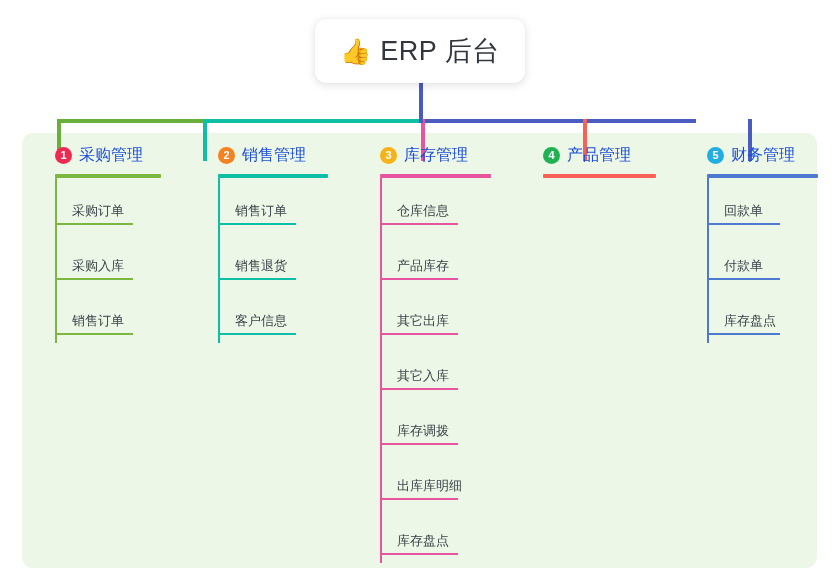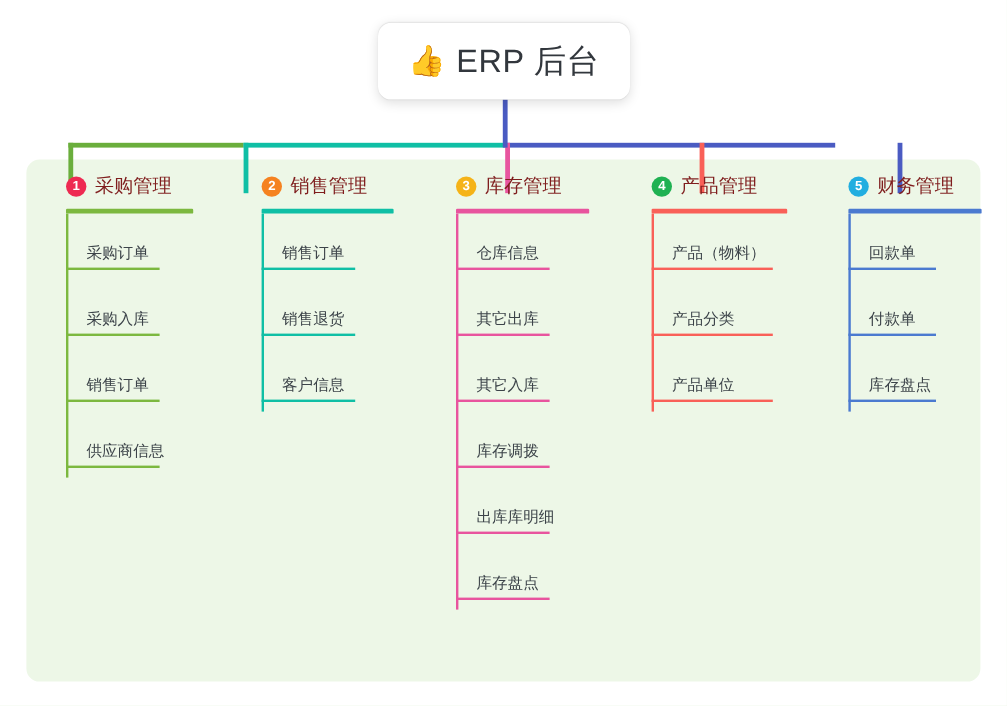--- a/index.html
+++ b/index.html
@@ -44,21 +44,21 @@
 
   
   .col{position:absolute;top:142px;z-index:5;}
   .col-head{display:flex;align-items:center;gap:7px;height:26px;padding-left:15px;}
   .badge{
     width:17px;height:17px;border-radius:50%;
     display:flex;align-items:center;justify-content:center;
     color:#ffffff;font-size:11px;font-weight:bold;line-height:1;
     flex:0 0 auto;
   }
-  .col-title{font-size:16px;color:#7f1d1d;white-space:nowrap;}
+  .col-title{font-size:16px;color:#1d4ed8;white-space:nowrap;}
   .head-rule{height:4px;margin-top:6px;border-radius:1px;}
 
   .items{position:relative;padding-top:0;}
   .spine{position:absolute;left:15px;top:0;bottom:0;width:2px;}
   .item{position:relative;height:55px;text-decoration:underline;}
   .item-label{
     position:absolute;left:32px;bottom:13px;
     font-size:13px;color:#3c4349;white-space:nowrap;
   }
   .item-rule{position:absolute;left:15px;bottom:8px;height:2px;}
@@ -104,24 +104,20 @@
             <div class="item-rule" style="width: 78px; background: rgb(124, 184, 63);"></div>
           </div>
           <div class="item">
             <span class="item-label">采购入库</span>
             <div class="item-rule" style="width: 78px; background: rgb(124, 184, 63);"></div>
           </div>
           <div class="item">
             <span class="item-label">销售订单</span>
             <div class="item-rule" style="width: 78px; background: rgb(124, 184, 63);"></div>
           </div>
-          <div class="item">
-            <span class="item-label">供应商信息</span>
-            <div class="item-rule" style="width: 78px; background: rgb(124, 184, 63);"></div>
-          </div>
         </div>
       </div>
       <div class="col" style="left: 203px; width: 160px;">
         <div class="col-head">
           <span class="badge" style="background: rgb(245, 130, 32);">2</span>
           <span class="col-title">销售管理</span>
         </div>
         <div class="head-rule" style="width: 110px; margin-left: 15px; background: rgb(15, 191, 165);"></div>
         <div class="items">
           <div class="spine" style="background: rgb(15, 191, 165);"></div>
@@ -145,20 +141,24 @@
           <span class="col-title">库存管理</span>
         </div>
         <div class="head-rule" style="width: 111px; margin-left: 15px; background: rgb(232, 84, 158);"></div>
         <div class="items">
           <div class="spine" style="background: rgb(232, 84, 158);"></div>
           <div class="item">
             <span class="item-label">仓库信息</span>
             <div class="item-rule" style="width: 78px; background: rgb(232, 84, 158);"></div>
           </div>
           <div class="item">
+            <span class="item-label">产品库存</span>
+            <div class="item-rule" style="width: 78px; background: rgb(232, 84, 158);"></div>
+          </div>
+          <div class="item">
             <span class="item-label">其它出库</span>
             <div class="item-rule" style="width: 78px; background: rgb(232, 84, 158);"></div>
           </div>
           <div class="item">
             <span class="item-label">其它入库</span>
             <div class="item-rule" style="width: 78px; background: rgb(232, 84, 158);"></div>
           </div>
           <div class="item">
             <span class="item-label">库存调拨</span>
             <div class="item-rule" style="width: 78px; background: rgb(232, 84, 158);"></div>
@@ -172,35 +172,20 @@
             <div class="item-rule" style="width: 78px; background: rgb(232, 84, 158);"></div>
           </div>
         </div>
       </div>
       <div class="col" style="left: 528px; width: 170px;">
         <div class="col-head">
           <span class="badge" style="background: rgb(31, 177, 82);">4</span>
           <span class="col-title">产品管理</span>
         </div>
         <div class="head-rule" style="width: 113px; margin-left: 15px; background: rgb(249, 96, 88);"></div>
-        <div class="items">
-          <div class="spine" style="background: rgb(249, 96, 88);"></div>
-          <div class="item">
-            <span class="item-label">产品（物料）</span>
-            <div class="item-rule" style="width: 101px; background: rgb(249, 96, 88);"></div>
-          </div>
-          <div class="item">
-            <span class="item-label">产品分类</span>
-            <div class="item-rule" style="width: 101px; background: rgb(249, 96, 88);"></div>
-          </div>
-          <div class="item">
-            <span class="item-label">产品单位</span>
-            <div class="item-rule" style="width: 101px; background: rgb(249, 96, 88);"></div>
-          </div>
-        </div>
       </div>
       <div class="col" style="left: 692px; width: 150px;">
         <div class="col-head">
           <span class="badge" style="background: rgb(34, 174, 224);">5</span>
           <span class="col-title">财务管理</span>
         </div>
         <div class="head-rule" style="width: 111px; margin-left: 15px; background: rgb(75, 122, 208);"></div>
         <div class="items">
           <div class="spine" style="background: rgb(75, 122, 208);"></div>
           <div class="item">

